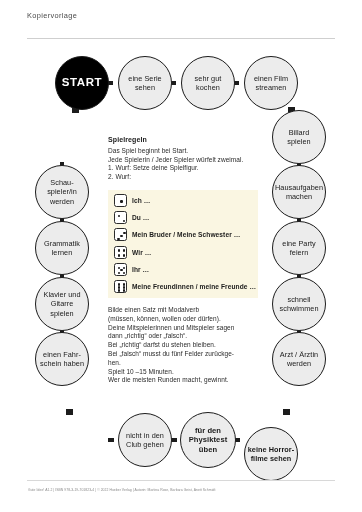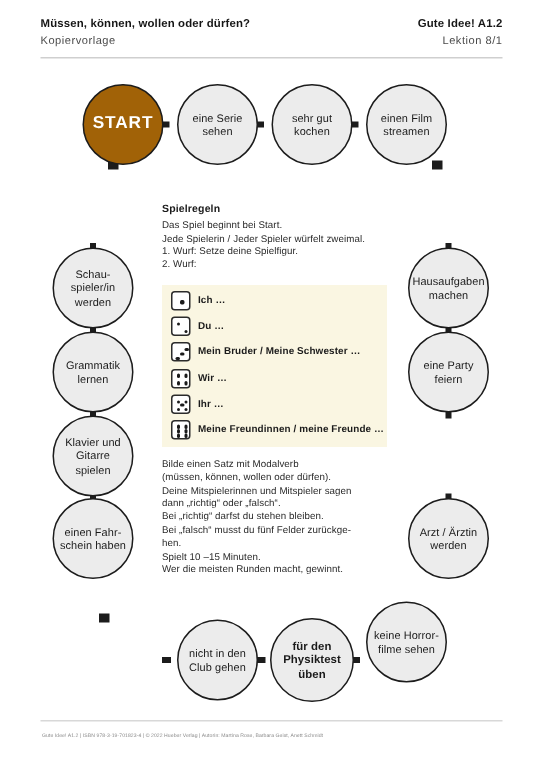--- a/index.html
+++ b/index.html
@@ -46,21 +46,21 @@
     border: 1.1px solid #1c1c1c;
     display: flex; align-items: center; justify-content: center;
     text-align: center;
     font-size: 7.3px;
     line-height: 9.2px;
     color: #1a1a1a;
     letter-spacing: .05px;
     padding: 2px;
   }
   .node.start {
-    background: #a16207;
+    background: #000000;
     border-color: #1b1b1b;
     color: #ffffff;
     font-weight: bold;
     font-size: 11.5px;
     letter-spacing: .6px;
   }
   .node.bold { font-weight: bold; font-size: 7.6px; }
 
   .connector {
     position: absolute;
@@ -125,26 +125,21 @@
     position: absolute; left: 28px; top: 488px; width: 310px;
     font-size: 3.4px; line-height: 5px; color: #8a8a8a;
     letter-spacing: .05px; white-space: nowrap;
   }
 </style>
 </head>
 <body>
 
 <div id="header">
   <div class="hdr-left">
-    <div class="hdr-title">Müssen, können, wollen oder dürfen?</div>
     <div class="hdr-sub">Kopiervorlage</div>
-  </div>
-  <div class="hdr-right">
-    <div class="hdr-title">Gute Idee! A1.2</div>
-    <div class="hdr-sub">Lektion 8/1</div>
   </div>
 </div>
 <div id="header-rule"></div>
 
 <div id="board">
     <div class="connector h" style="left: 107px; top: 81px;"></div>
     <div class="connector h" style="left: 170px; top: 81px;"></div>
     <div class="connector h" style="left: 233px; top: 81px;"></div>
     <div class="connector diag" style="left: 288px; top: 107px;"></div>
     <div class="connector v" style="left: 297px; top: 162px;"></div>
@@ -166,30 +161,36 @@
     </div>
     <div class="node" style="left: 118px; top: 56px; width: 54px; height: 54px;">
       <span>eine Serie<br>sehen</span>
     </div>
     <div class="node" style="left: 181px; top: 56px; width: 54px; height: 54px;">
       <span>sehr gut<br>kochen</span>
     </div>
     <div class="node" style="left: 244px; top: 56px; width: 54px; height: 54px;">
       <span>einen Film<br>streamen</span>
     </div>
+    <div class="node" style="left: 272px; top: 110px; width: 54px; height: 54px;">
+      <span>Billard<br>spielen</span>
+    </div>
     <div class="node" style="left: 272px; top: 165px; width: 54px; height: 54px;">
       <span>Hausaufgaben<br>machen</span>
     </div>
     <div class="node" style="left: 272px; top: 221px; width: 54px; height: 54px;">
       <span>eine Party<br>feiern</span>
     </div>
+    <div class="node" style="left: 272px; top: 277px; width: 54px; height: 54px;">
+      <span>schnell<br>schwimmen</span>
+    </div>
     <div class="node" style="left: 272px; top: 332px; width: 54px; height: 54px;">
       <span>Arzt / Ärztin<br>werden</span>
     </div>
-    <div class="node" style="left: 244px; top: 401px; width: 54px; height: 54px;">
+    <div class="node" style="left: 244px; top: 427px; width: 54px; height: 54px; font-weight: bold;">
       <span>keine Horror-<br>filme sehen</span>
     </div>
     <div class="node bold" style="left: 180px; top: 412px; width: 56px; height: 56px;">
       <span>für den<br>Physiktest<br>üben</span>
     </div>
     <div class="node" style="left: 118px; top: 413px; width: 54px; height: 54px;">
       <span>nicht in den<br>Club gehen</span>
     </div>
     <div class="node" style="left: 35px; top: 332px; width: 54px; height: 54px;">
       <span>einen Fahr-<br>schein haben</span>

